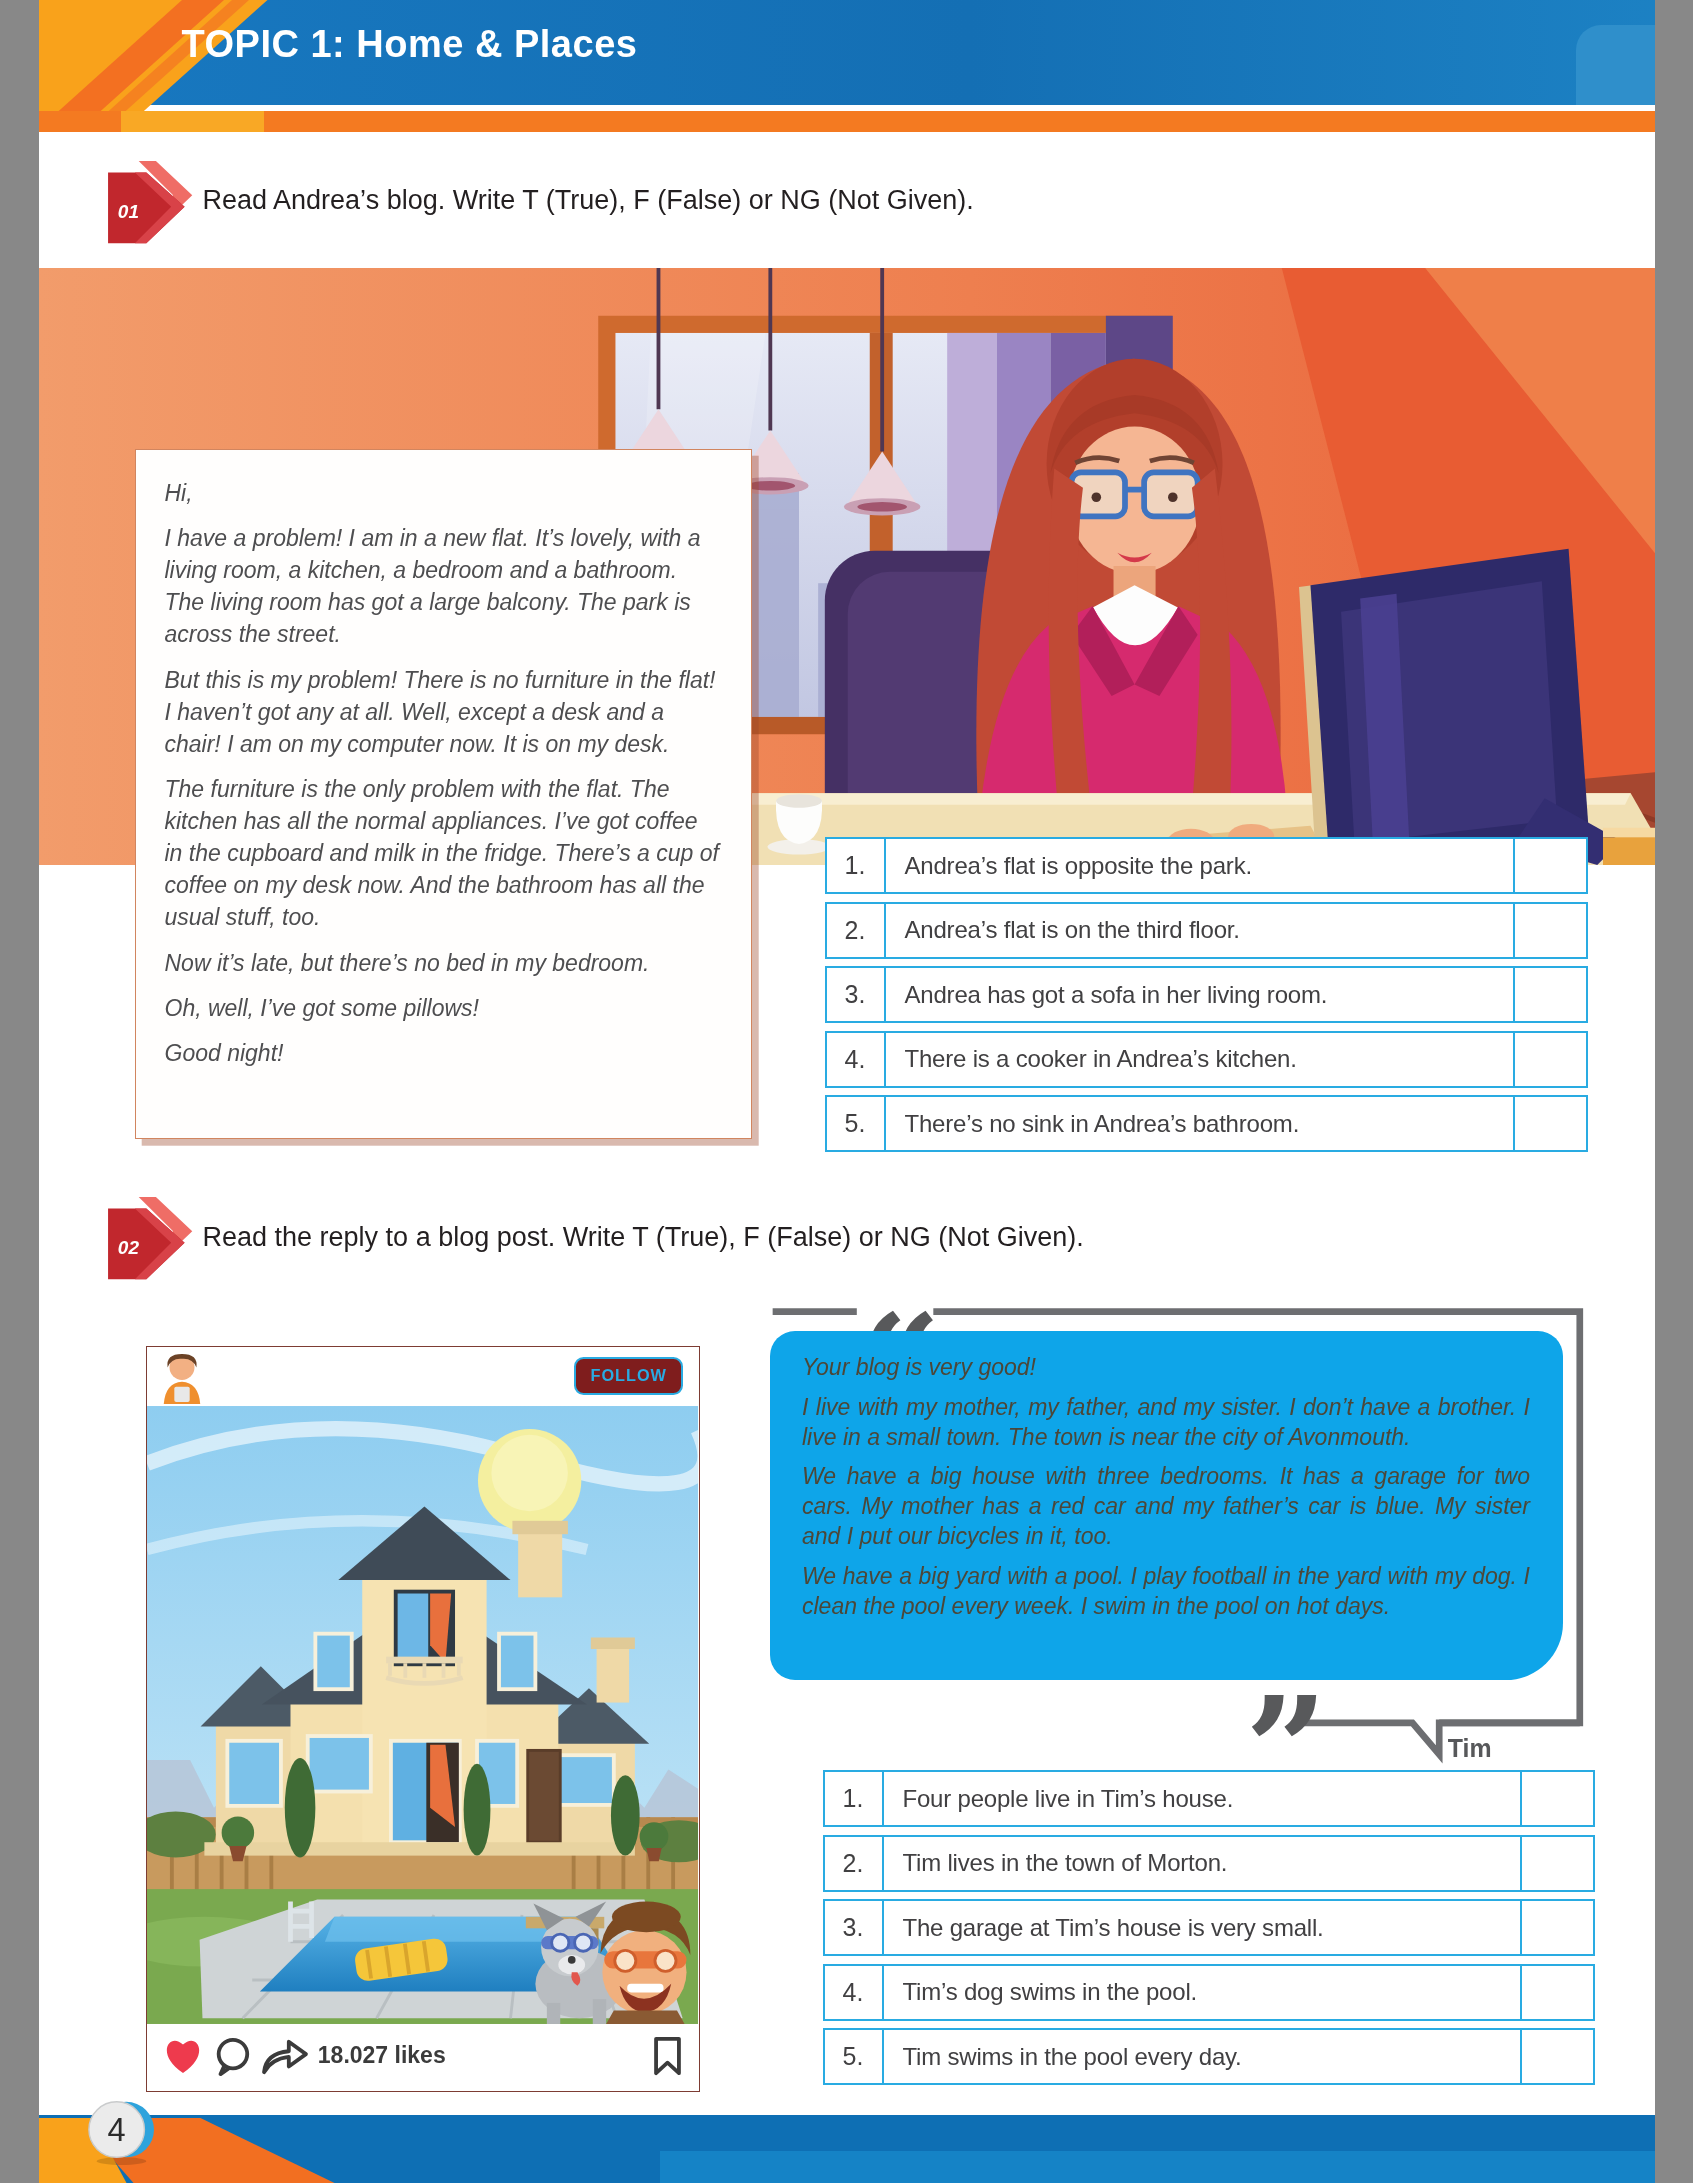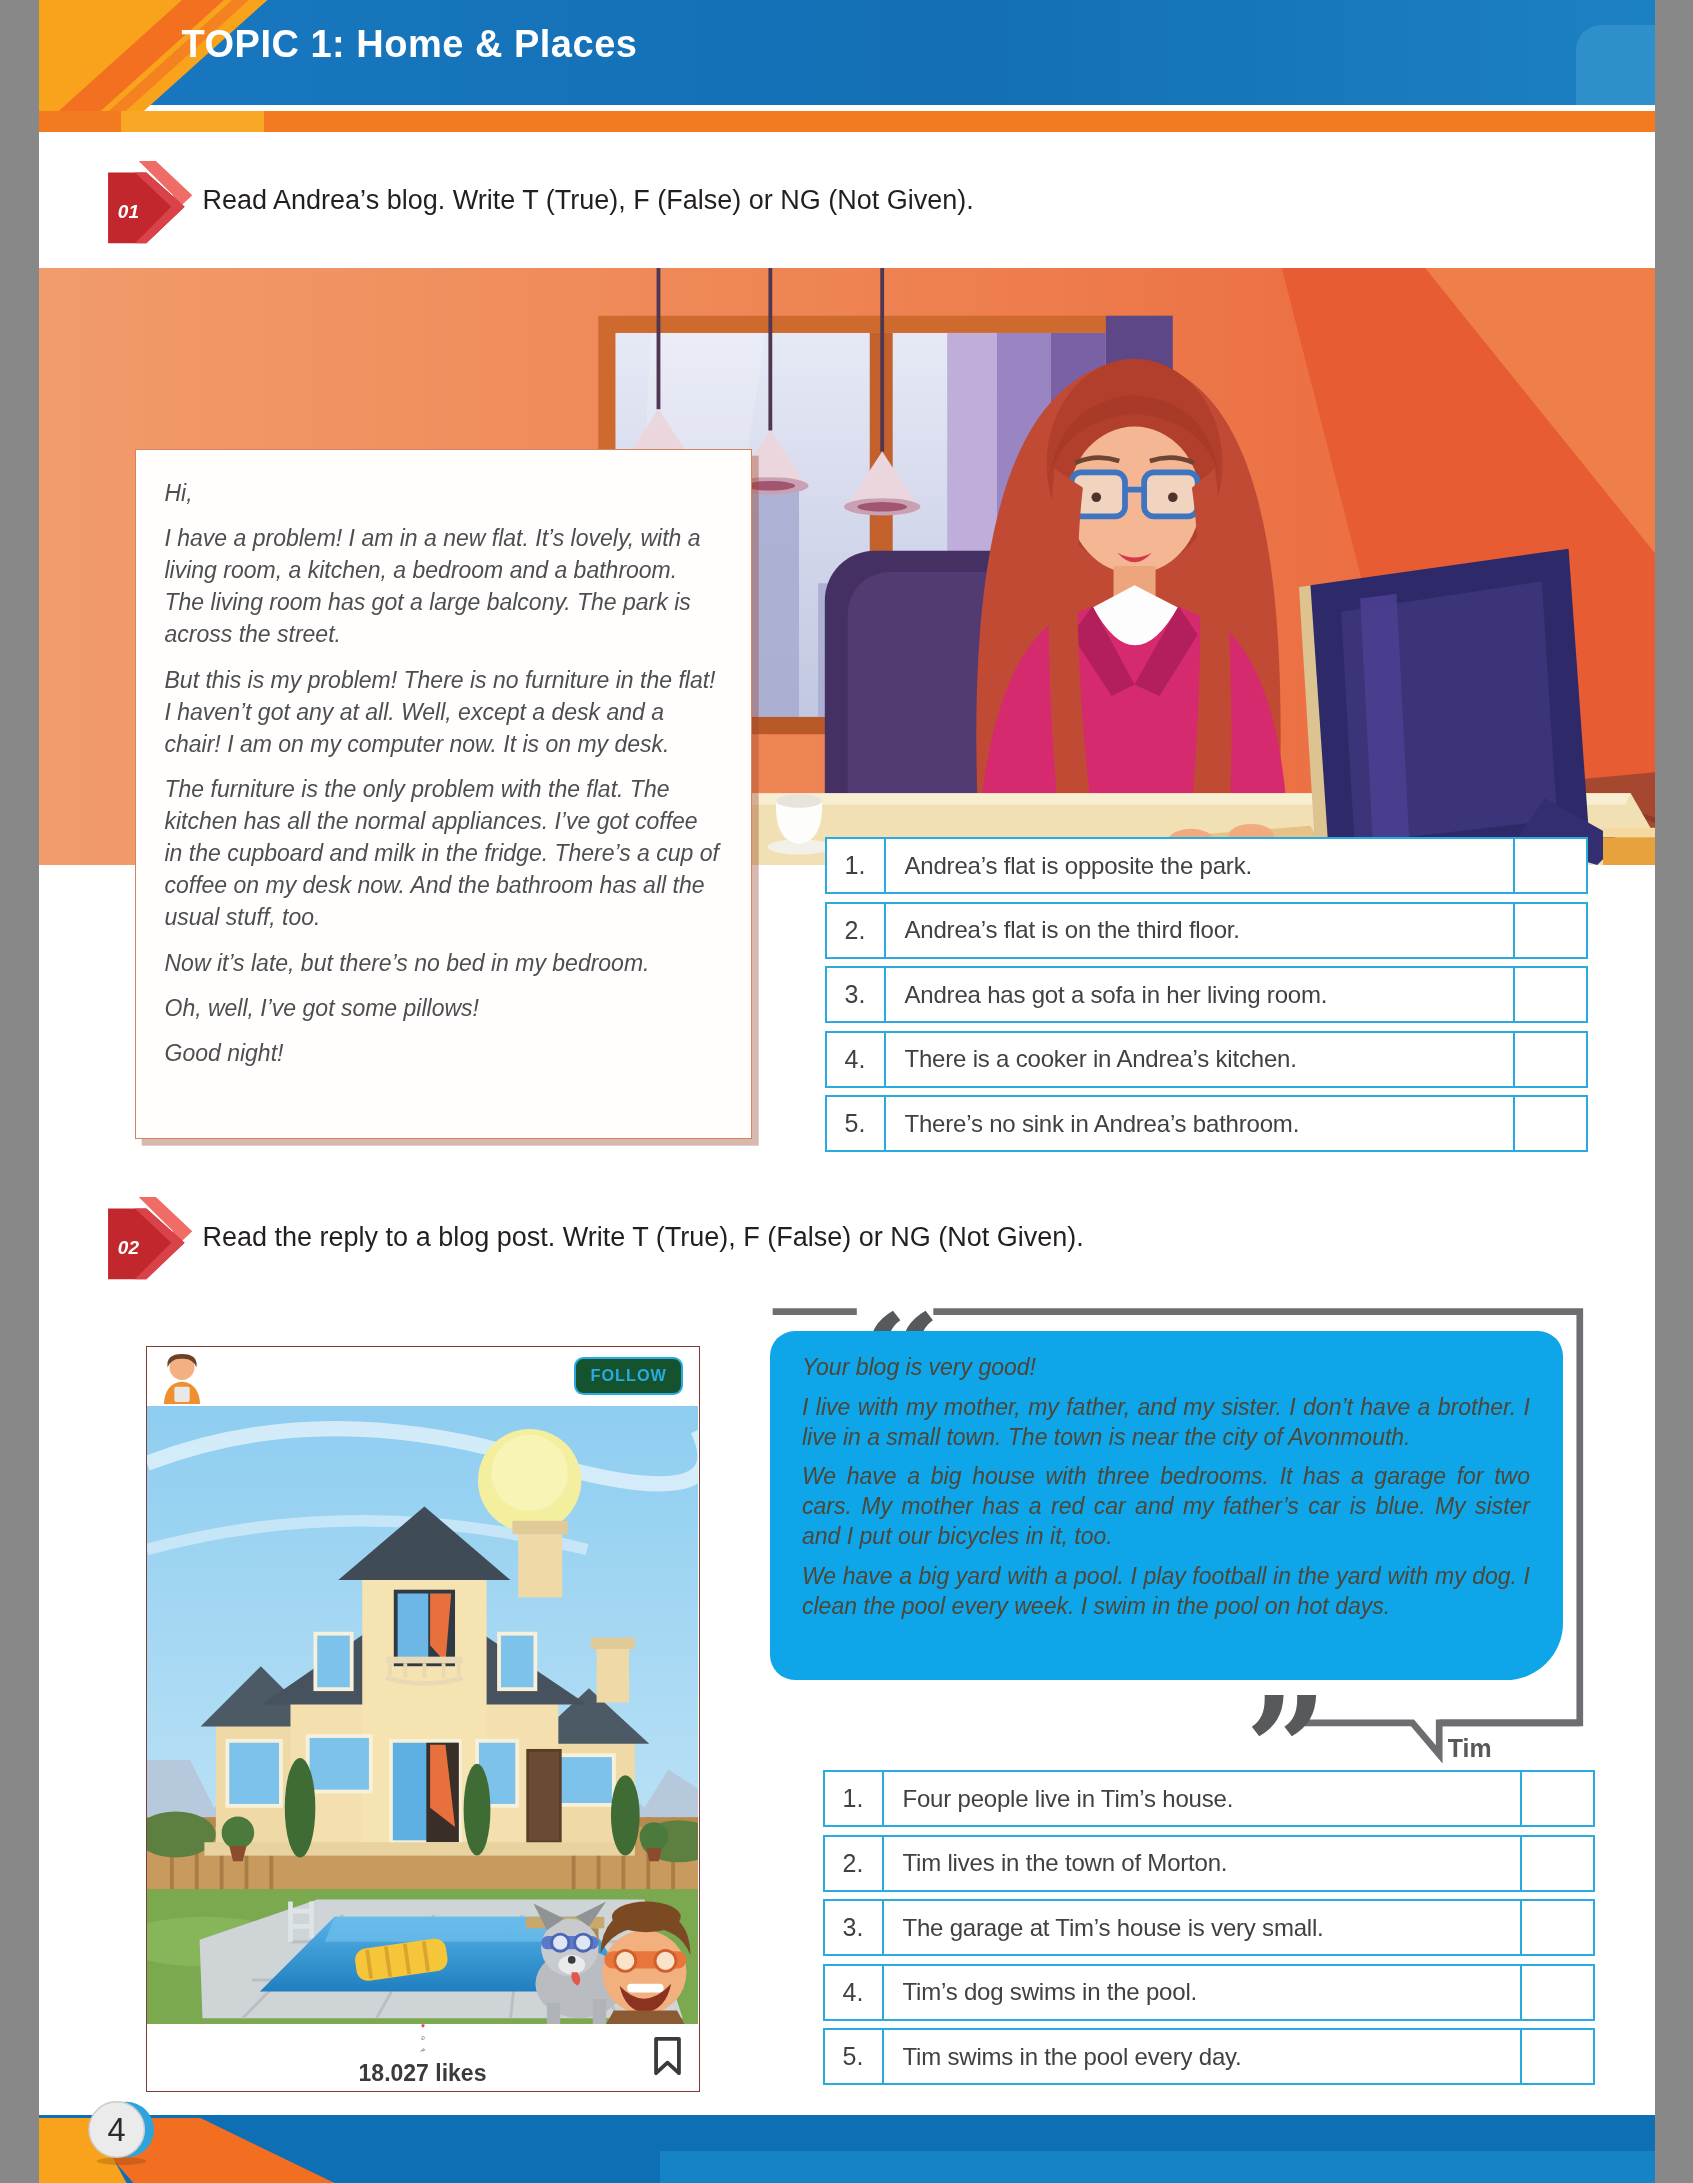--- a/index.html
+++ b/index.html
@@ -47,23 +47,23 @@
              letter-spacing:-0.2px; }
   .tf-ans { width:73px; flex:0 0 73px; border-left:2.9px solid #29abe2; }
 
   
   .post-card { position:absolute; left:107px; top:1346px; width:554px; height:746px; background:#ffffff;
                border:1.9px solid #7d3c33; }
   .post-top { position:relative; height:59px; }
   .avatar-svg { position:absolute; left:11.5px; top:4.8px; width:48px; height:52px; }
   .follow-btn { position:absolute; right:15.3px; top:9.6px; width:109px; height:38px; border:2.9px solid #29abe2;
                 border-radius:9.6px; color:#29abe2; font-weight:bold; font-size:16.3px; letter-spacing:1px;
-                display:flex; align-items:center; justify-content:center; background:#14532d; }
+                display:flex; align-items:center; justify-content:center; background:#7f1d1d; }
   .post-img { display:block; width:551px; height:618px; }
-  .post-actions { position:relative; height:63px; display:flex; align-items:center; padding:0 15.3px; gap:8px;flex-direction:column; }
+  .post-actions { position:relative; height:63px; display:flex; align-items:center; padding:0 15.3px; gap:8px; }
   .likes { font-size:23px; font-weight:bold; color:#3b3b3b; }
   .bookmark-wrap { position:absolute; right:17px; top:11.5px; }
 
   
   .quote-svg { position:absolute; left:726px; top:1279px; width:832px; height:574px; pointer-events:none; }
   .reply-bubble { position:absolute; left:731px; top:1331px; width:793px; height:349px; background:#0ea5e9;
                   border-radius:25px 25px 57px 25px; padding:21px 32.5px; overflow:hidden; }
   .reply-bubble p { font-style:italic; font-size:23px; line-height:30px; color:#4c4738; text-align:justify;
                     margin-bottom:9.6px; }
 

